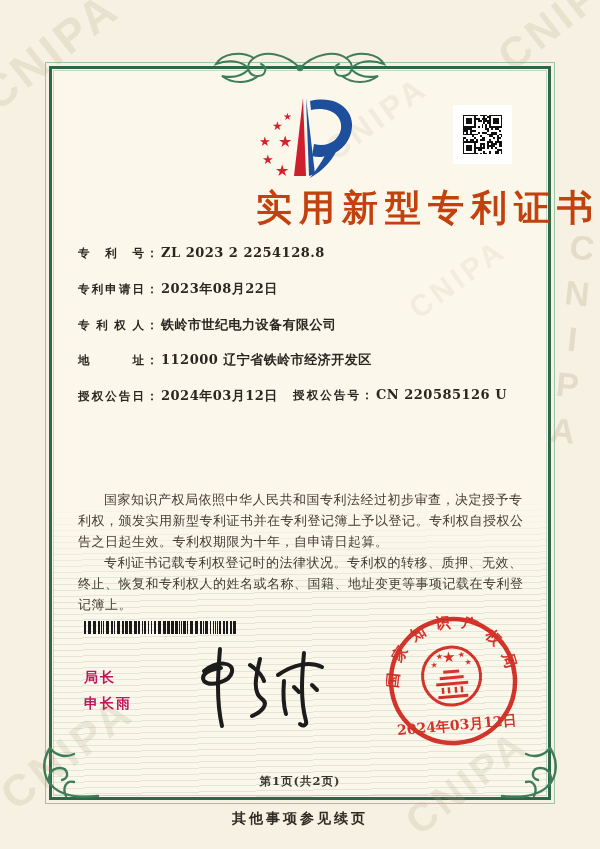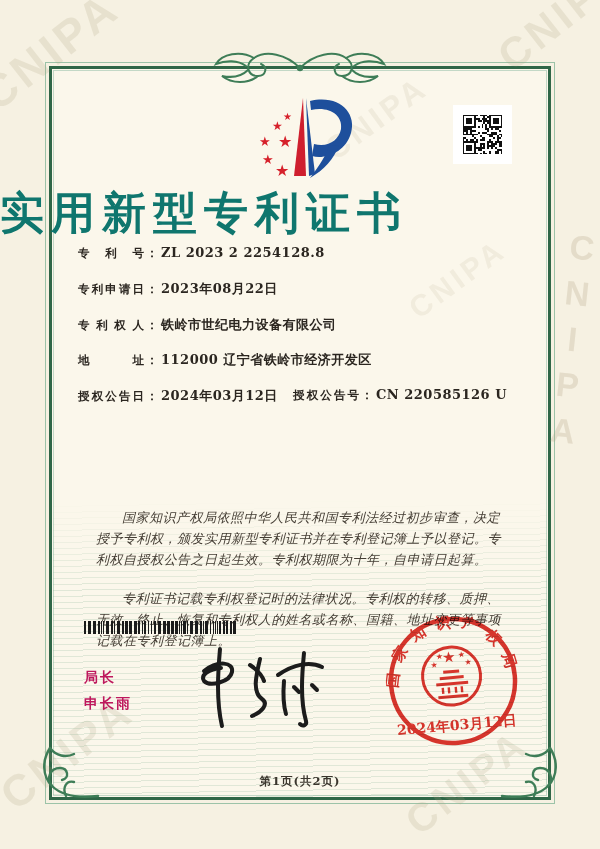--- a/index.html
+++ b/index.html
@@ -27,29 +27,29 @@
         mask-image:linear-gradient(to bottom,transparent,#000 30%);}
   .ornament{position:absolute;z-index:4;}
   .orn-top{left:188px;top:46px;}
   .orn-bl{left:36px;top:744px;}
   .orn-br{left:494px;top:744px;}
   
   .z{position:absolute;z-index:3;}
   .cert-no{left:78px;top:104px;font-size:14px;font-weight:600;letter-spacing:2px;}
   .logo{left:252px;top:94px;}
   .qr{left:453px;top:105px;background:#fff;padding:2px;}
-  .title{left:0;top:184px;width:100%;text-align:left;font-size:44px;font-weight:700;letter-spacing:7px;color:#0f766e;}
+  .title{left:0;top:184px;width:100%;text-align:right;font-size:36px;font-weight:700;letter-spacing:7px;color:#c2410c;}
   .fields{left:78px;top:245px;width:450px;}
   .frow{position:relative;height:14px;margin-bottom:21.4px;font-size:13px;font-weight:600;white-space:nowrap;}
   .f-label{display:inline-block;width:66px;font-size:11.5px;text-align:justify;text-align-last:justify;vertical-align:baseline;}
   .f-colon{display:inline-block;margin:0 3px 0 2px;font-size:12px;}
   .f-value{font-size:13px;letter-spacing:0.5px;}
   .f-second{position:absolute;left:215px;top:0;}
   .paras{left:78px;top:489px;width:446px;font-size:13px;line-height:21px;color:#433c33;font-weight:500;}
-  .paras p{margin:18px;text-indent:2em;letter-spacing:0.5px;font-style:italic;}
+  .paras p{margin:0;text-indent:2em;letter-spacing:0.5px;}
   .barcode-wrap{left:84px;top:621px;}
   .sig-svg{left:176px;top:644px;}
   .officer{left:84px;top:669px;font-family:"Liberation Sans","DejaVu Sans",sans-serif;
            font-weight:700;font-size:14px;letter-spacing:2px;color:#be185d;}
   .officer div{margin-bottom:8px;}
   .seal{left:386px;top:614px;transform:rotate(-5deg);opacity:0.93;mix-blend-mode:multiply;z-index:5;}
   .page-num{left:0;top:774px;width:100%;text-align:center;font-size:11.5px;color:#3a352d;letter-spacing:1px;font-weight:bold;}
   .cont-note{left:0;top:810px;width:100%;text-align:center;font-size:14px;font-weight:600;letter-spacing:3px;color:#2e2a24;}
 </style>
 </head>
@@ -380,14 +380,15 @@
       <rect x="55" y="73" width="2.4" height="6"></rect>
       <rect x="61" y="73" width="2.4" height="6"></rect>
       <rect x="68" y="73" width="2.4" height="6"></rect>
       <rect x="74" y="73" width="2.4" height="6"></rect>
       <rect x="51" y="81" width="30" height="3"></rect>
     </g>
     <text x="67" y="116" text-anchor="middle" font-size="14" font-weight="700" fill="#d8261f" font-family="'DejaVu Serif',serif">2024年03月12日</text>
   </svg>
 
   <div class="z page-num">第1页(共2页)</div>
+  <div class="z cont-note">其他事项参见续页</div>
 
 </div>
 
 </body></html>

